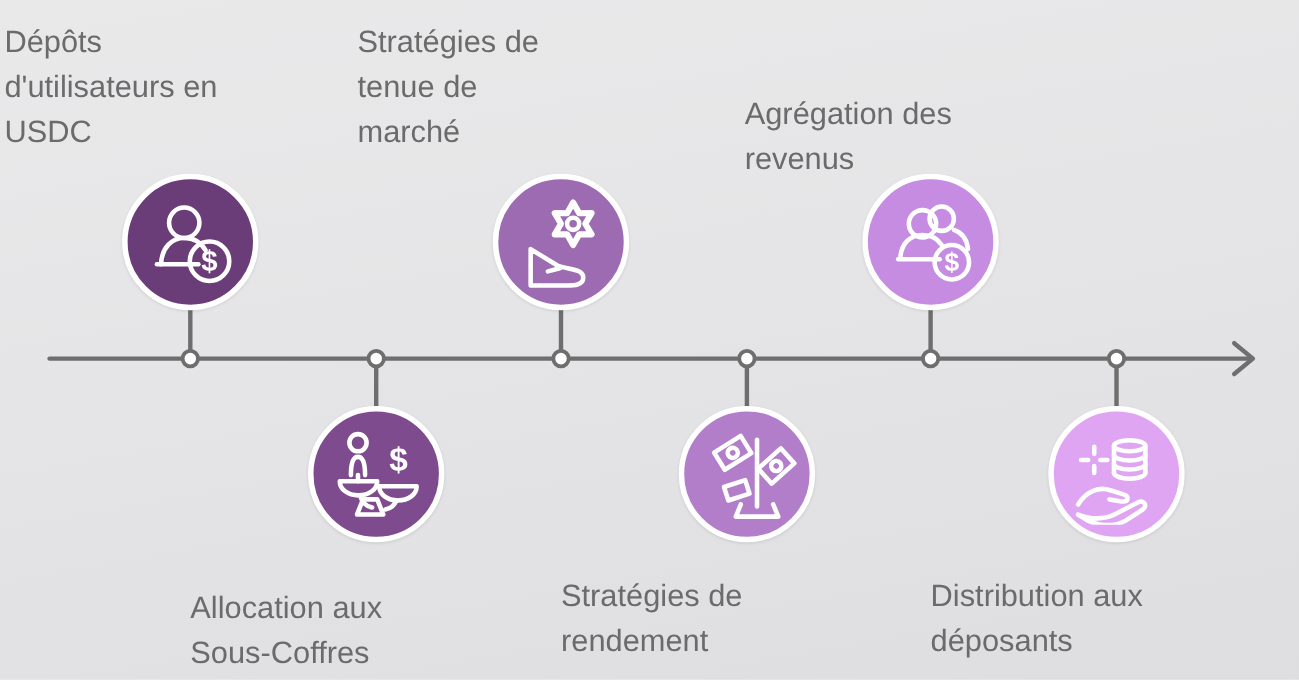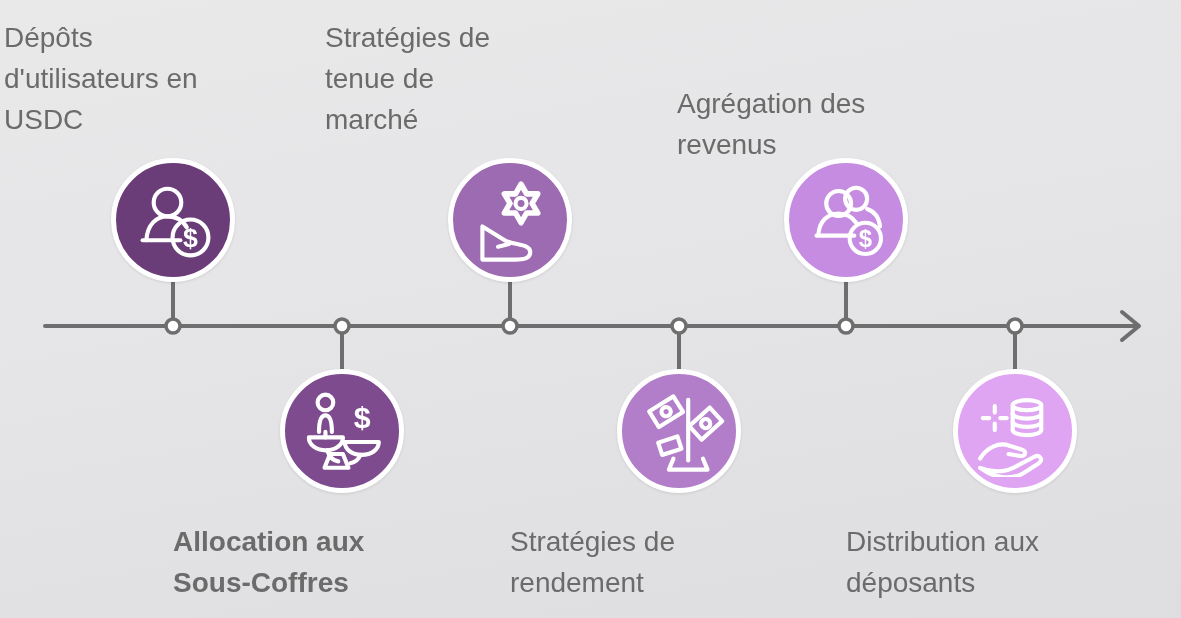--- a/index.html
+++ b/index.html
@@ -36,21 +36,21 @@
     width:340px;
     text-align:left;
     white-space:pre-line;
     font-size:28px;
     line-height:41px;
     color:#6b6b6b;
   }
   .l1{left:174px;bottom:478px;}
   .l3{left:495px;bottom:478px;}
   .l5{left:847px;bottom:453px;}
-  .l2{left:343px;top:521px;font-weight:bold;}
+  .l2{left:343px;top:532px;}
   .l4{left:680px;top:521px;}
   .l6{left:1016px;top:521px;}
 </style>
 </head>
 <body>
 
 <div class="canvas">
 
   <svg class="timeline-svg" width="1181" height="618">
     <g fill="none" stroke="#6e6e6e" stroke-width="4" stroke-linecap="round" stroke-linejoin="round" style="stroke: rgb(110, 110, 110);">

